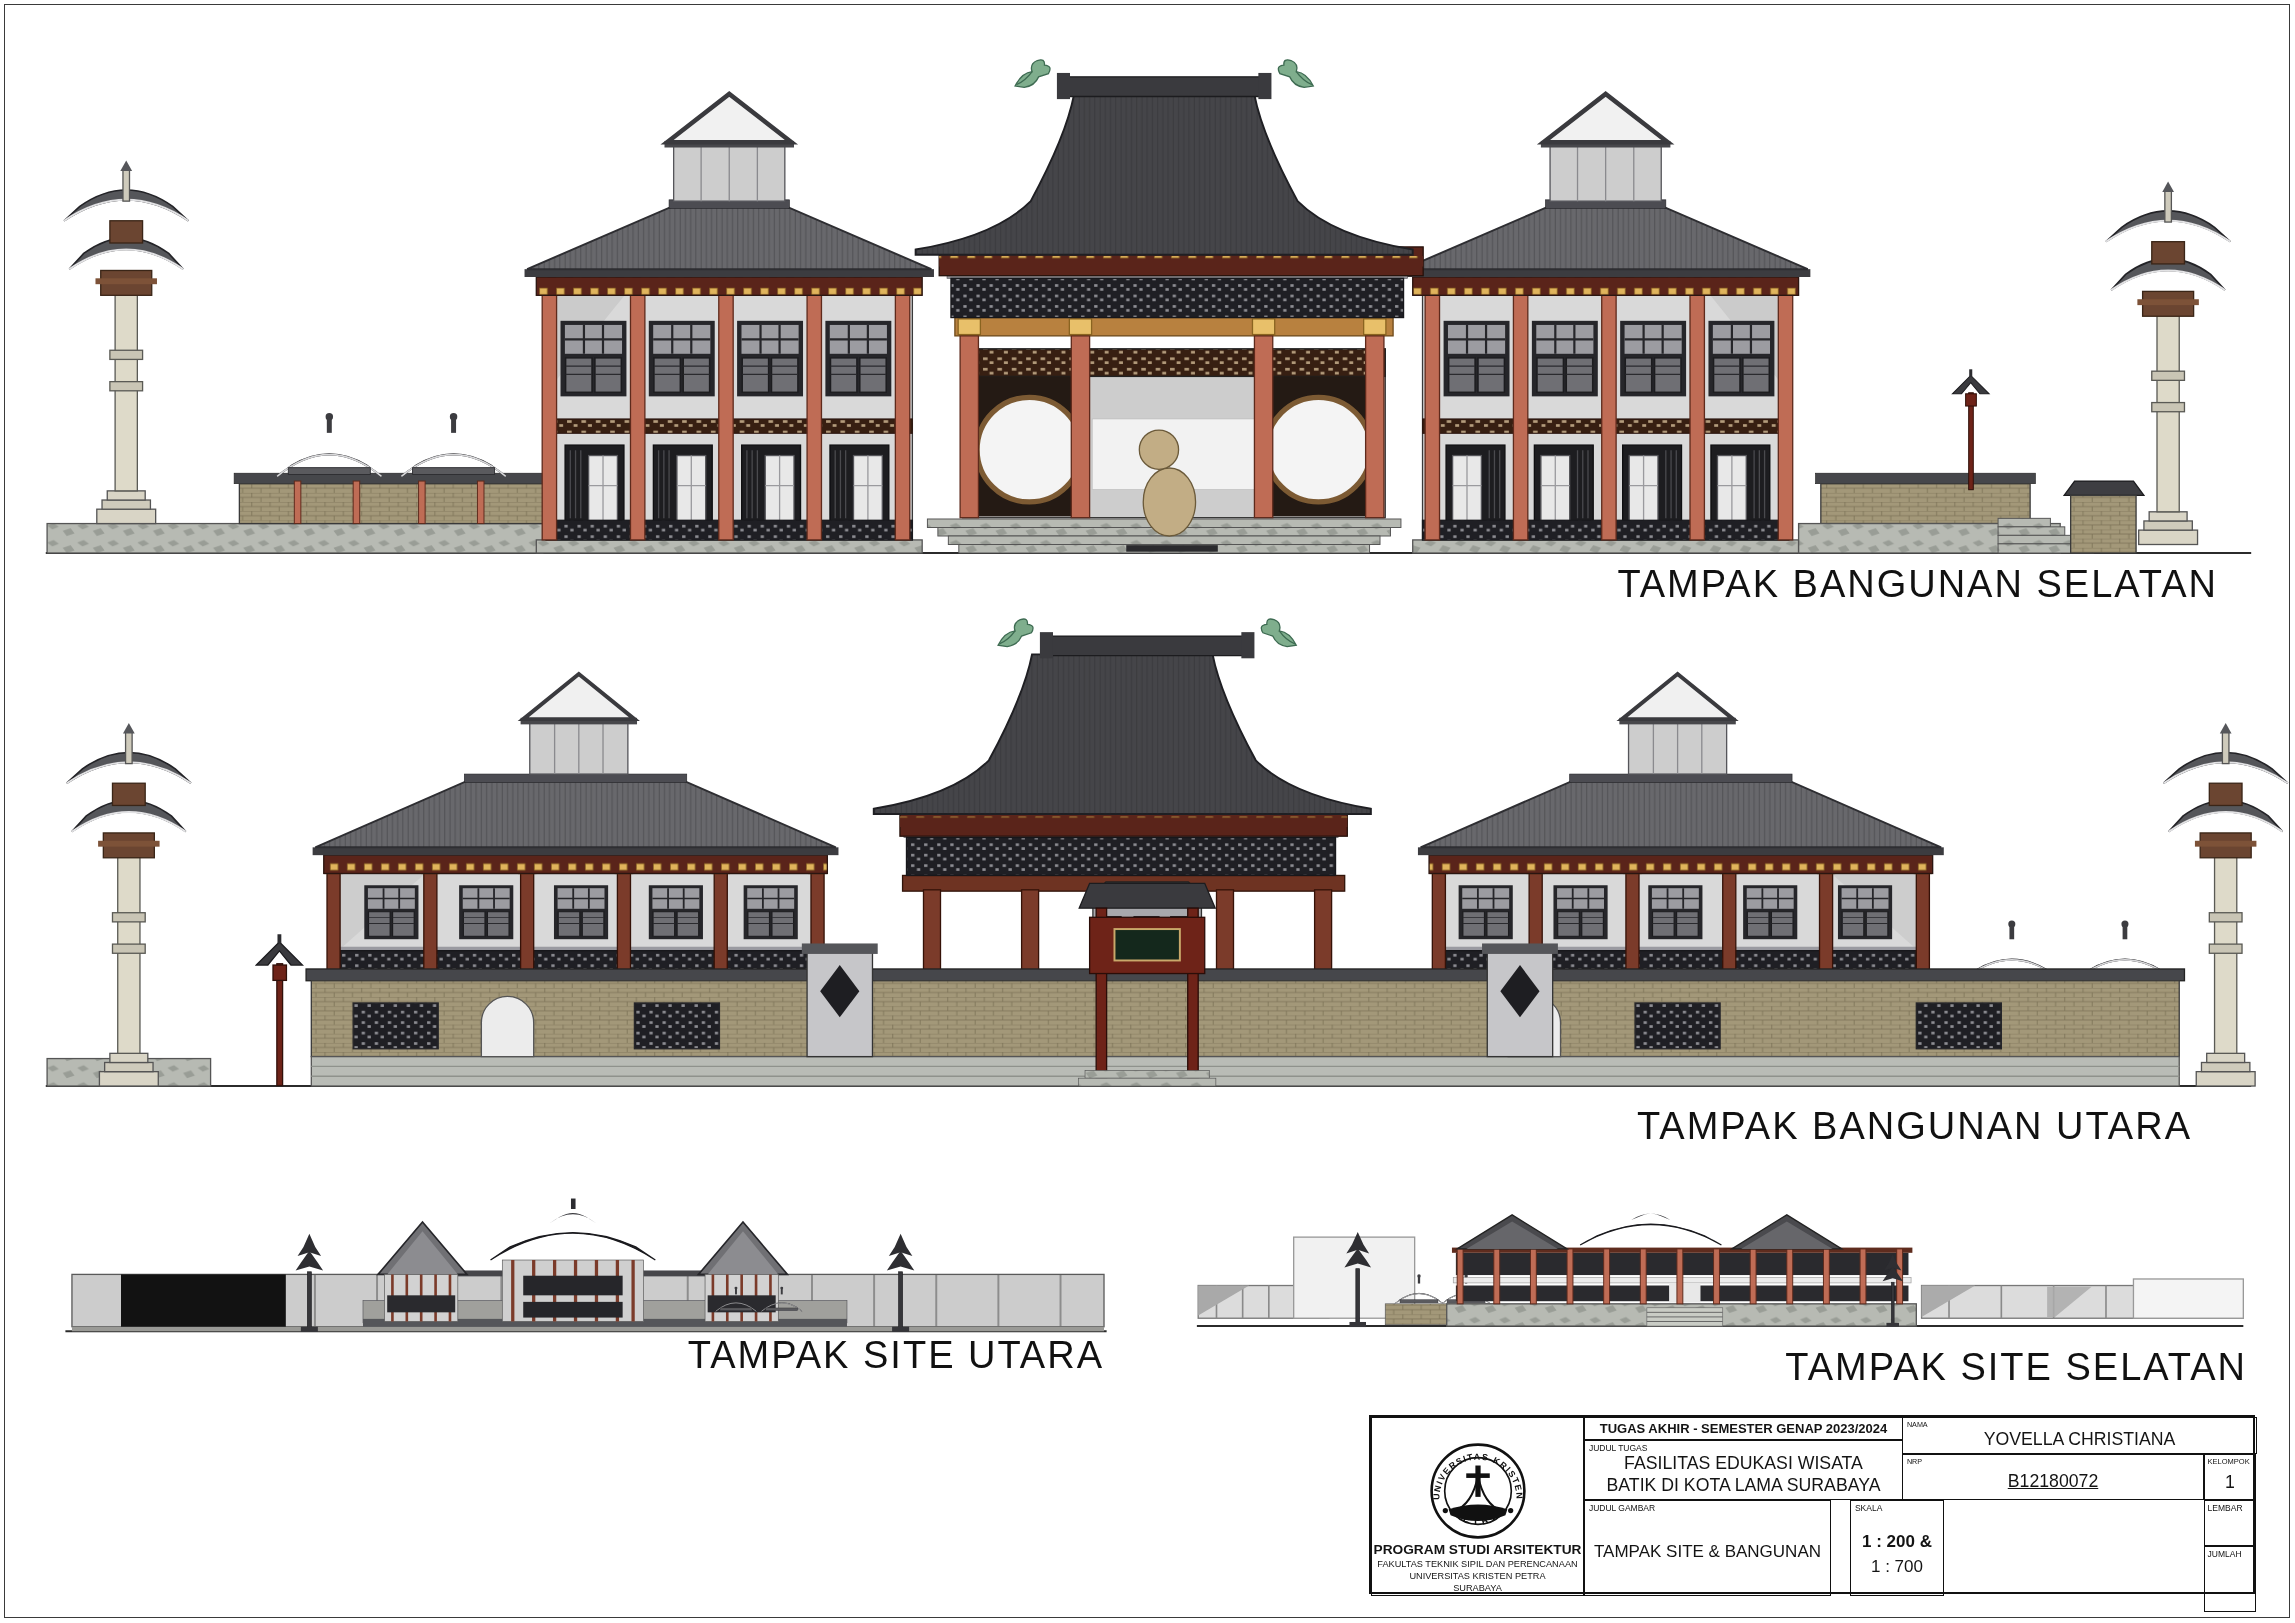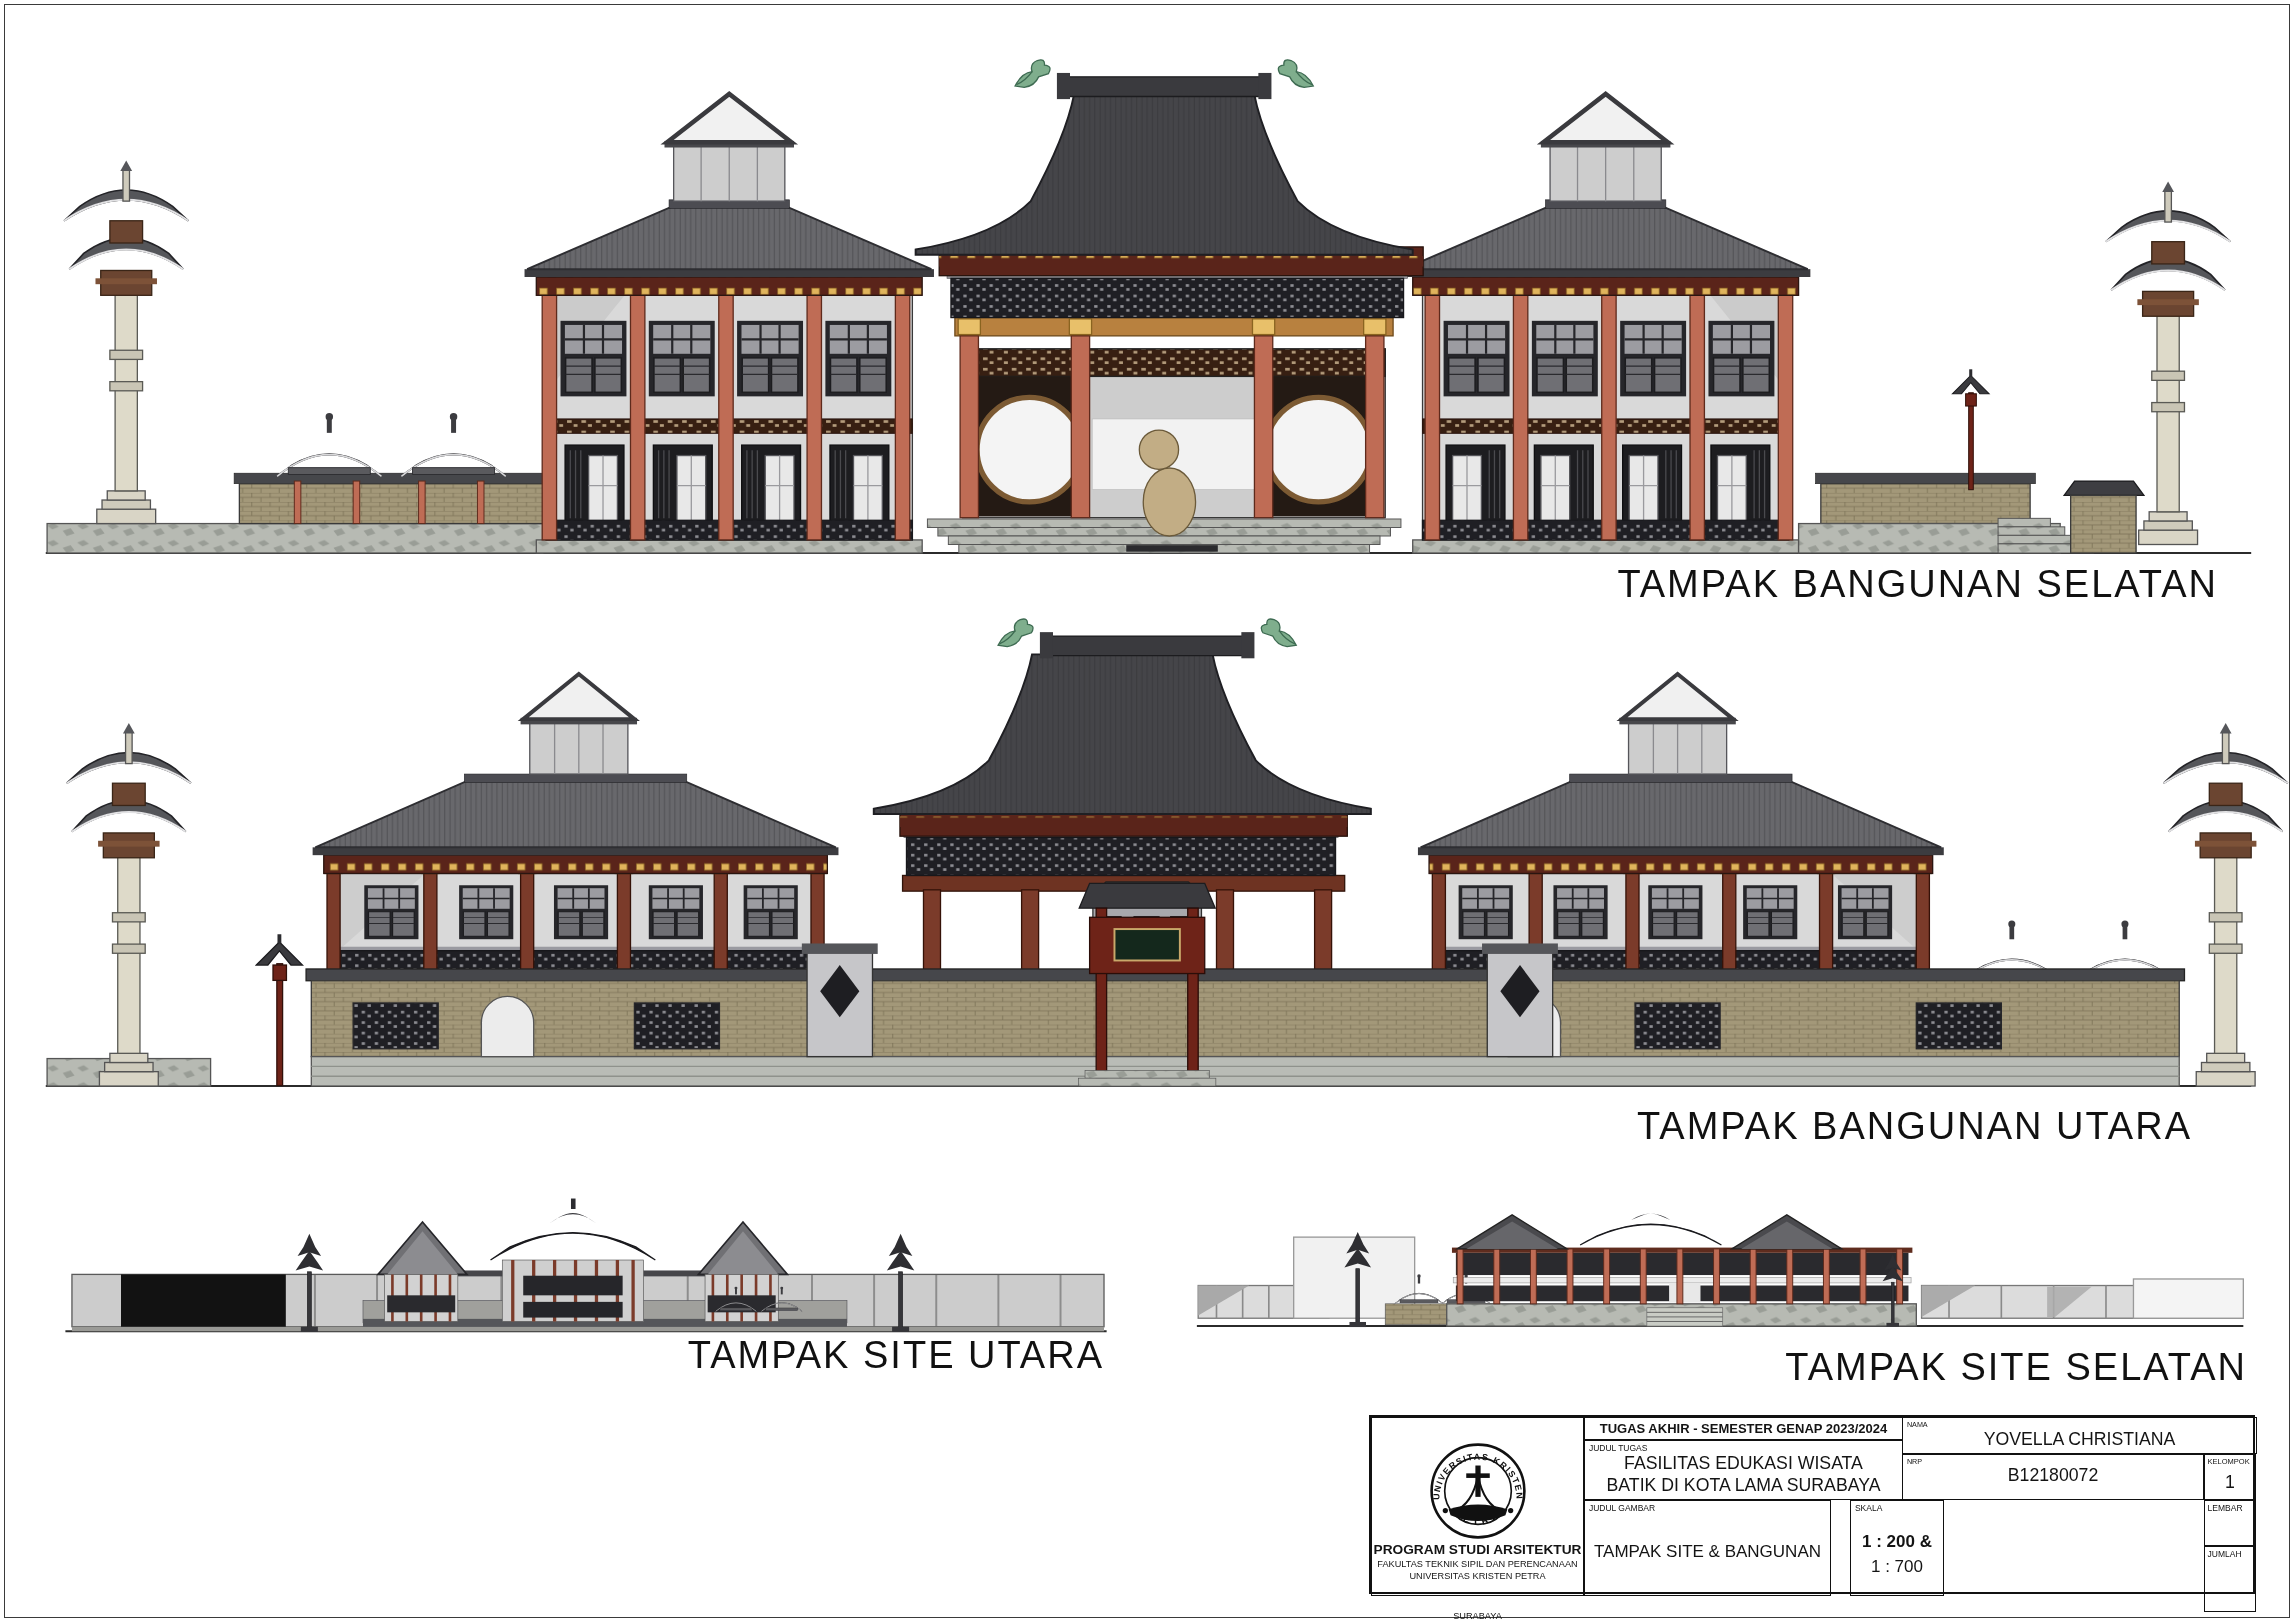--- a/index.html
+++ b/index.html
@@ -468,21 +468,21 @@
         <rect x="57" y="48" width="36" height="7" fill="#111"></rect>
         <path d="M75,52 Q66,96 38,106 M75,52 Q84,96 112,106" stroke="#111" stroke-width="3" fill="none"></path>
         <path d="M30,103 Q75,88 120,103 L117,112 Q75,130 33,112 Z" fill="#111"></path>
         <circle cx="25" cy="105" r="4" fill="#111"></circle>
           <circle cx="125" cy="105" r="4" fill="#111"></circle>
       </g>
     </svg>
     <div class="inst inst-1" style="top:124px;">PROGRAM STUDI ARSITEKTUR</div>
     <div class="inst inst-s" style="top:141px;">FAKULTAS TEKNIK SIPIL DAN PERENCANAAN</div>
     <div class="inst inst-s" style="top:153px;">UNIVERSITAS KRISTEN PETRA</div>
-    <div class="inst inst-s" style="top:165px;margin-top:28px;">SURABAYA</div>
+    <div class="inst inst-s" style="top:165px;">SURABAYA</div>
   </div>
 
   <div class="cell hdr" style="left:213px;top:0;width:319px;height:23px;">TUGAS AKHIR - SEMESTER GENAP 2023/2024</div>
 
   <div class="cell" style="left:213px;top:23px;width:319px;height:60px;">
     <div class="tb-label">JUDUL TUGAS</div>
     <div class="tb-center v-lg" style="top:11.8px;">FASILITAS EDUKASI WISATA</div>
     <div class="tb-center v-lg" style="top:34px;">BATIK DI KOTA LAMA SURABAYA</div>
   </div>
 
@@ -497,21 +497,21 @@
     <div class="tb-center v-md" style="top:56px;">1 : 700</div>
   </div>
 
   <div class="cell" style="left:531px;top:0;width:355px;height:37px;">
     <div class="tb-label" style="font-size:7.2px;">NAMA</div>
     <div class="tb-center v-lg" style="top:10.5px;">YOVELLA CHRISTIANA</div>
   </div>
 
   <div class="cell" style="left:531px;top:37px;width:302px;height:46px;">
     <div class="tb-label" style="font-size:7.2px;">NRP</div>
-    <div class="tb-center v-lg" style="top:10px;">B12180072</div>
+    <div class="tb-center v-lg" style="top:16px;text-decoration:underline;">B12180072</div>
   </div>
 
   <div class="cell" style="left:833px;top:37px;width:52px;height:46px;text-decoration:underline;">
     <div class="tb-label" style="font-size:7.5px;left:2.6px;">KELOMPOK</div>
     <div class="tb-center v-lg" style="top:17px;">1</div>
   </div>
 
 
   <div class="cell" style="left:833px;top:83px;width:52px;height:46px;">
     <div class="tb-label" style="font-size:8.5px;left:2.6px;">LEMBAR</div>

